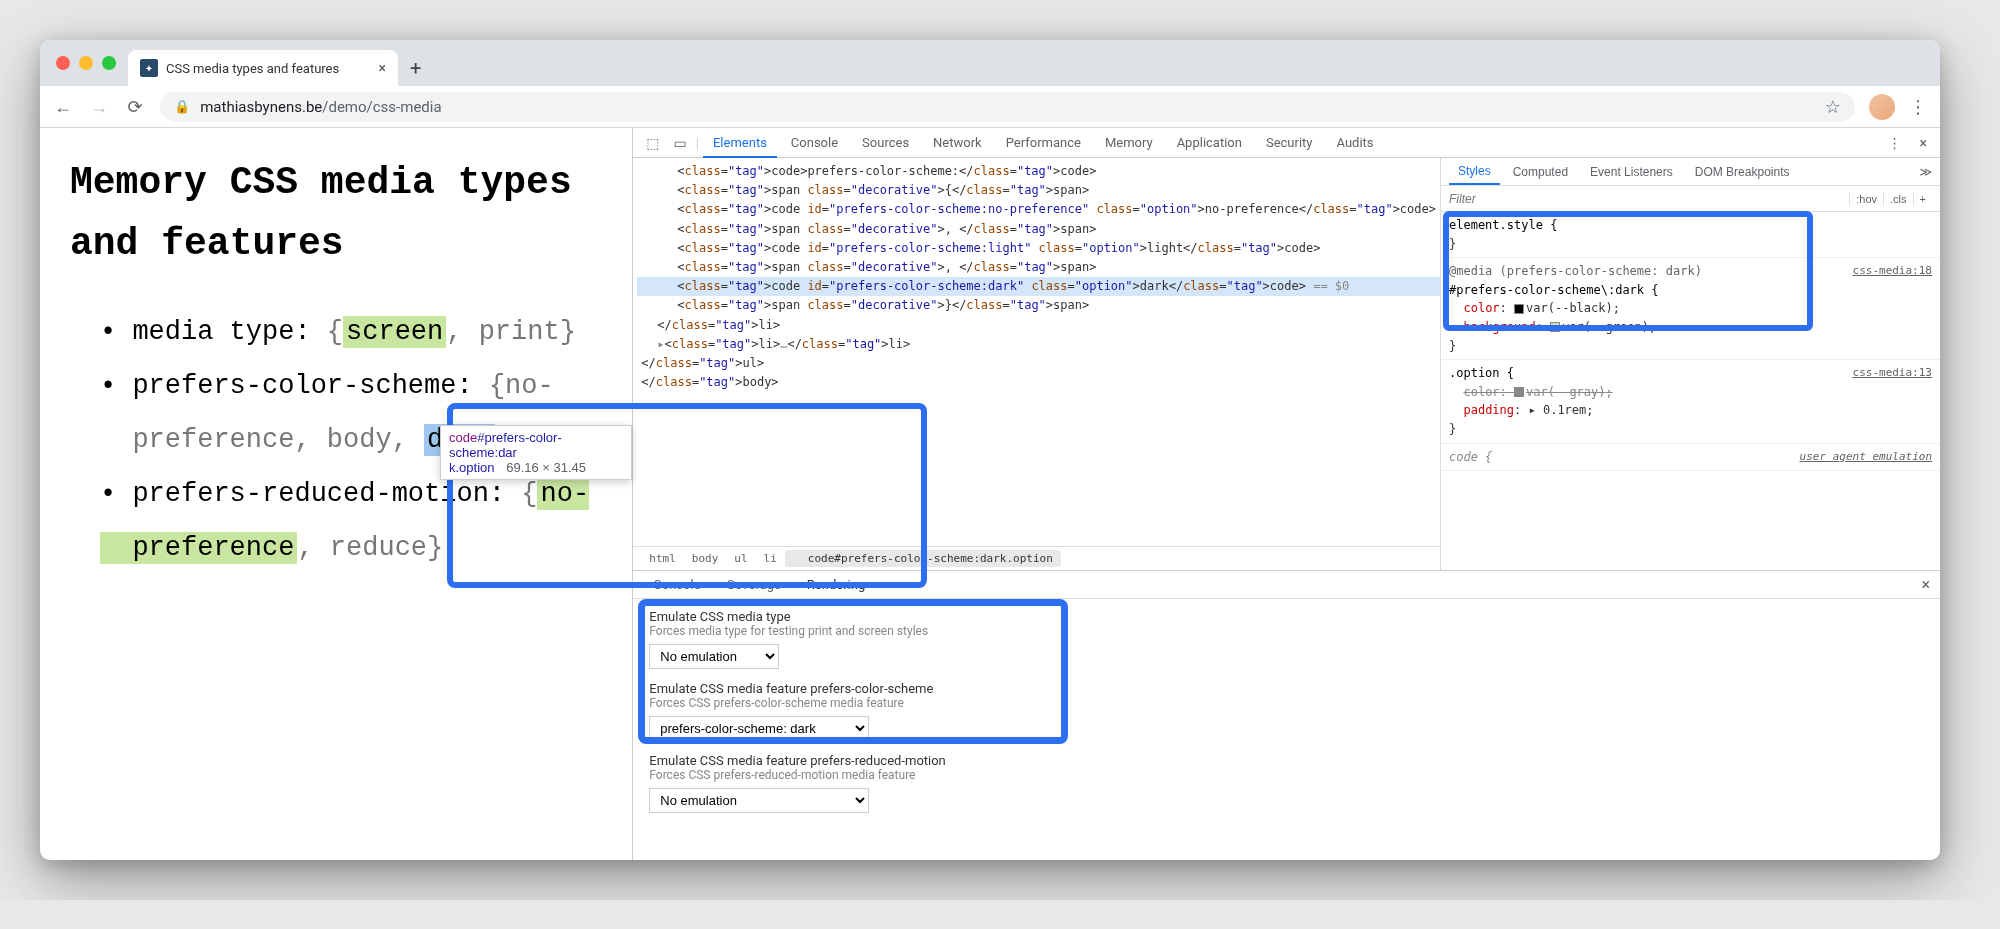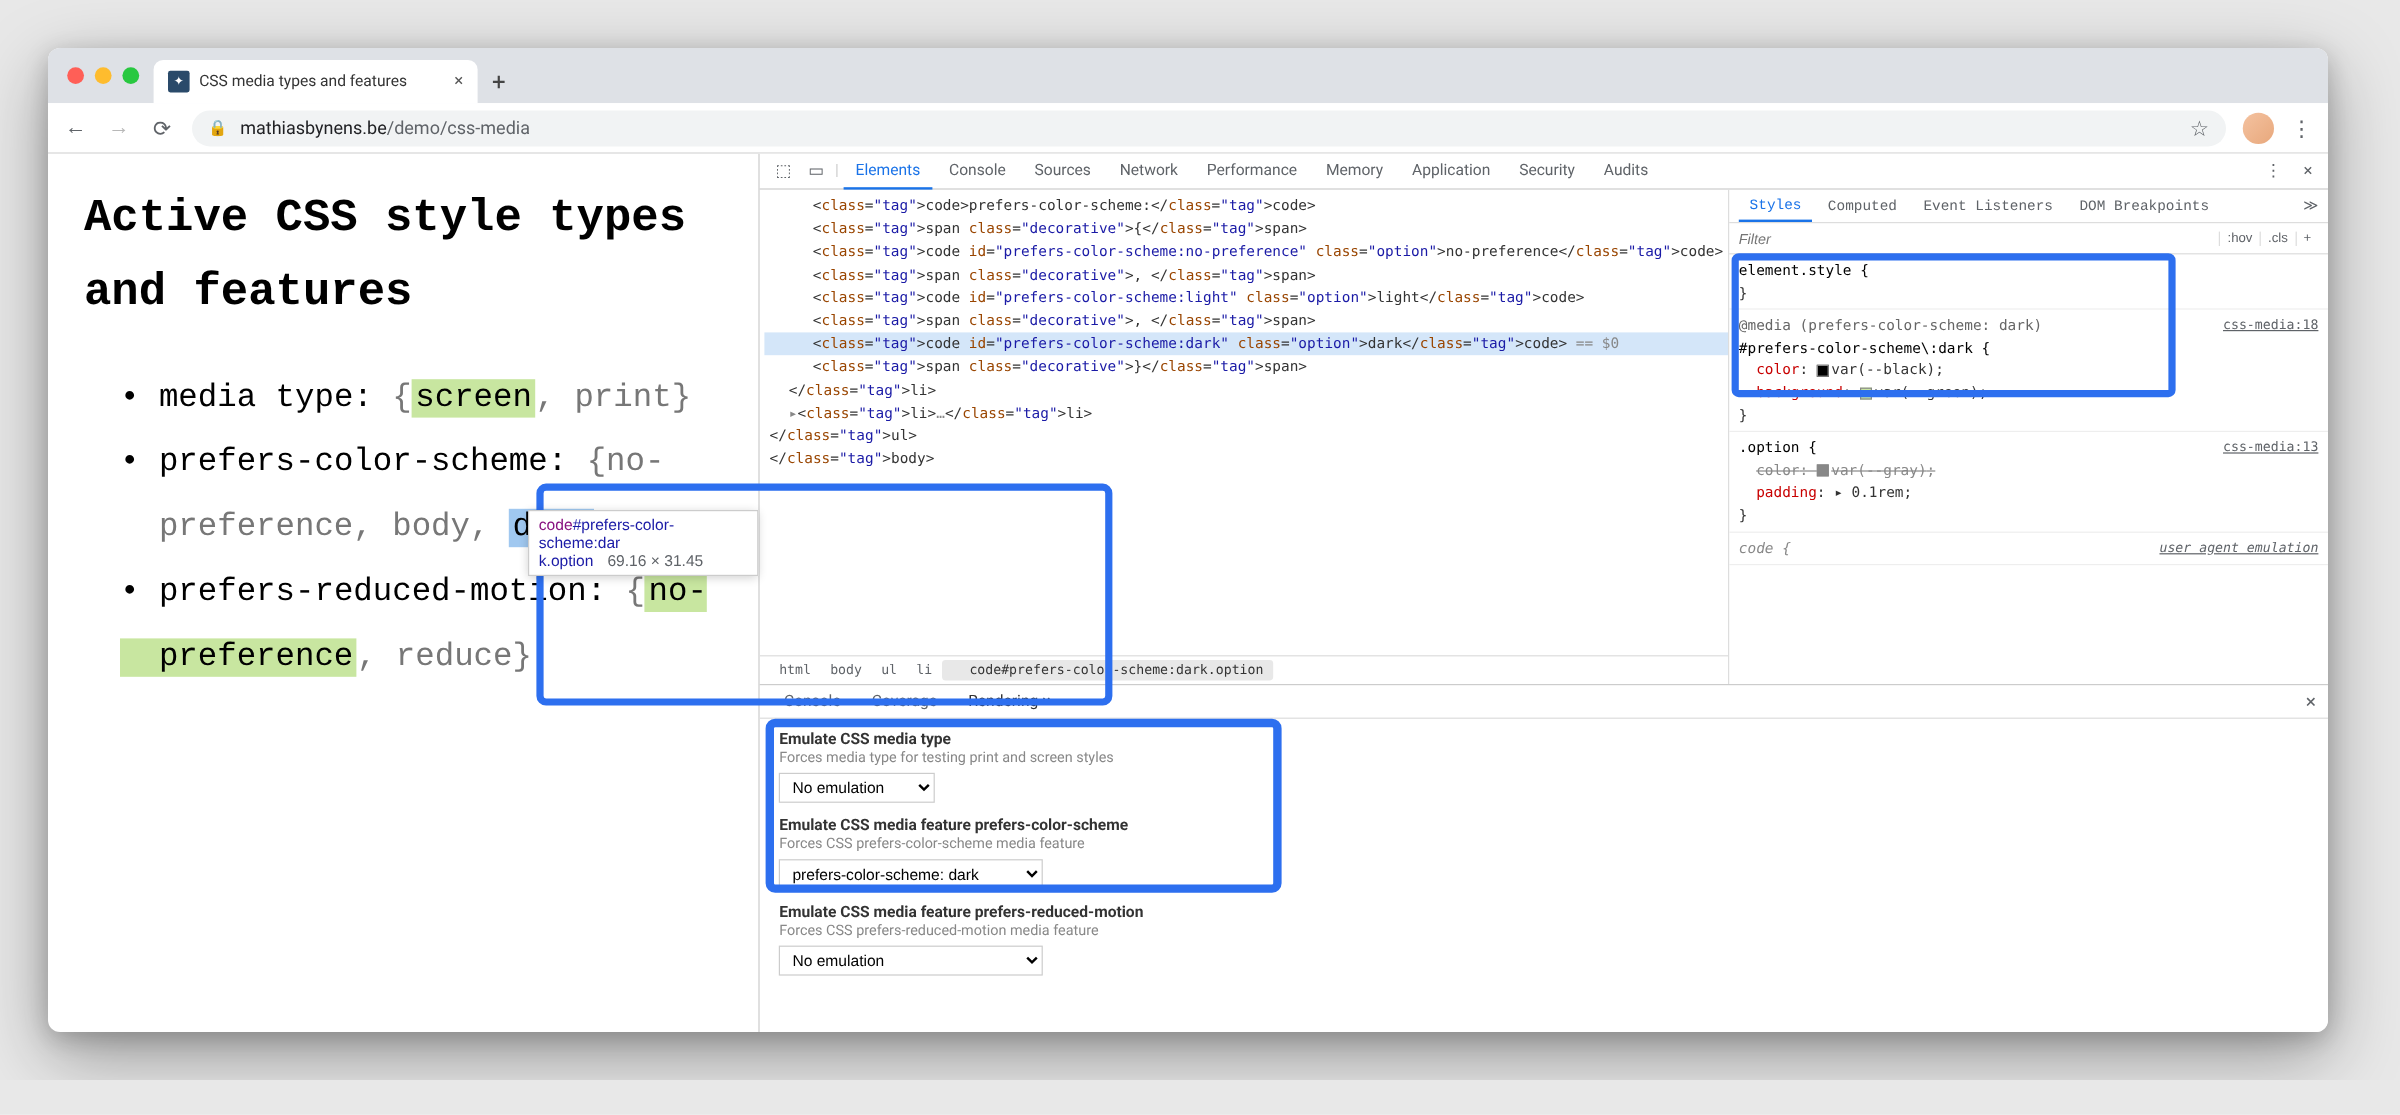--- a/index.html
+++ b/index.html
@@ -139,21 +139,21 @@
   .indent2 { padding-left:40px !important; }
   .breadcrumb {
     height:24px; border-top:1px solid #ddd;
     display:flex; align-items:center; padding:0 8px;
     font-family:Menlo,monospace; font-size:11px; color:#5f6368;
   }
   .breadcrumb .bc { padding:2px 8px; }
   .breadcrumb .bc.sel { background:#e8e8e8; color:#333; border-radius:3px;padding-left:23px; }
   
   .styles-pane { width:500px; border-left:1px solid #ddd; display:flex; flex-direction:column; font-family:Menlo,monospace; font-size:12px; position:relative; }
-  .styles-tabs { height:28px; border-bottom:1px solid #ddd; display:flex; align-items:center; padding:0 8px; gap:4px; font-family:Liberation Mono, monospace;justify-content:center; }
+  .styles-tabs { height:28px; border-bottom:1px solid #ddd; display:flex; align-items:center; padding:0 8px; gap:4px; font-family:Liberation Sans, sans-serif;justify-content:center; }
   .styles-tabs .stab { padding:5px 9px; color:#5f6368; }
   .styles-tabs .stab.active { color:#1a73e8; border-bottom:2px solid #1a73e8; margin-bottom:-1px; }
   .styles-tabs .arrows { margin-left:auto; color:#5f6368; }
   .filter-row { height:26px; border-bottom:1px solid #ddd; display:flex; align-items:center; padding:0 8px; font-family:-apple-system,sans-serif; }
   .filter-row input { border:none; outline:none; font-size:12px; color:#888; flex:1; font-style:italic; }
   .filter-row .fbtn { color:#5f6368; font-size:11px; padding:0 6px; border-left:1px solid #ddd; }
   .style-block { border-bottom:1px solid #eee; padding:4px 8px; line-height:1.55; position:relative; }
   .style-block .link { position:absolute; right:8px; top:4px; color:#5f6368; text-decoration:underline; font-size:11px; }
   .sel-txt { color:#000; }
   .media-txt { color:#666; }
@@ -166,21 +166,21 @@
   .sw.gray { background:#888; }
   .italic-gray { color:#888; font-style:italic; }
   .hbox2 { top:53px; left:2px; width:370px; height:120px; position:absolute; border:6px solid #2d6fef; border-radius:6px; z-index:5; pointer-events:none;}
   
   .drawer { height:290px; border-top:1px solid #ccc; display:flex; flex-direction:column; position:relative; }
   .drawer-tabs { height:28px; border-bottom:1px solid #ddd; display:flex; align-items:center; padding:0 10px; gap:6px; font-size:13px; }
   .drawer-tabs .dtab { padding:5px 10px; color:#5f6368; }
   .drawer-tabs .dtab.active2 { color:#333; }
   .drawer-close { margin-left:auto; color:#5f6368; font-size:16px; }
   .drawer-body { flex:1; padding:8px 16px; overflow:auto; font-size:13px; color:#333; position:relative; }
-  .drawer-body h4 { font-weight:bold; color:#333; font-size:13px; margin-top:2px; }
+  .drawer-body h4 { font-weight:normal; color:#333; font-size:13px; margin-top:2px; }
   .drawer-body .sub { color:#888; font-size:12px; margin-bottom:6px; }
   .drawer-body select { font-size:13px; padding:3px 6px; border:1px solid #ccc; background:#fff; min-width:220px; margin-bottom:10px; }
   .hbox3 { position:absolute; top:28px; left:5px; width:430px; height:145px; border:7px solid #2d6fef; border-radius:8px; z-index:5; pointer-events:none; }
 </style>
 </head>
 <body>
 
 <div class="browser-window">
 
   <div class="tab-strip">
@@ -208,21 +208,21 @@
       </span>
       <span class="star-icon">☆</span>
     </div>
     <div class="avatar"></div>
     <span class="menu-dots">⋮</span>
   </div>
 
   <div class="main-split">
 
     <div class="page-content">
-      <h1>Active CSS style types and features</h1>
+      <h1>Memory CSS media types and features</h1>
       <ul>
         <li>
           <span>media type:</span>
           <span class="gray">{</span><span class="hl">screen</span><span class="gray">, </span><span class="gray">print</span><span class="gray">}</span>
         </li>
         <li>
           <span>prefers-color-scheme:</span>
           <span class="gray">{</span><span class="gray">no-<br>&nbsp;&nbsp;preference</span><span class="gray">, </span><span class="gray">body</span><span class="gray">, </span><span class="hl sel">dark</span><span class="gray">}</span>
         </li>
         <li>

